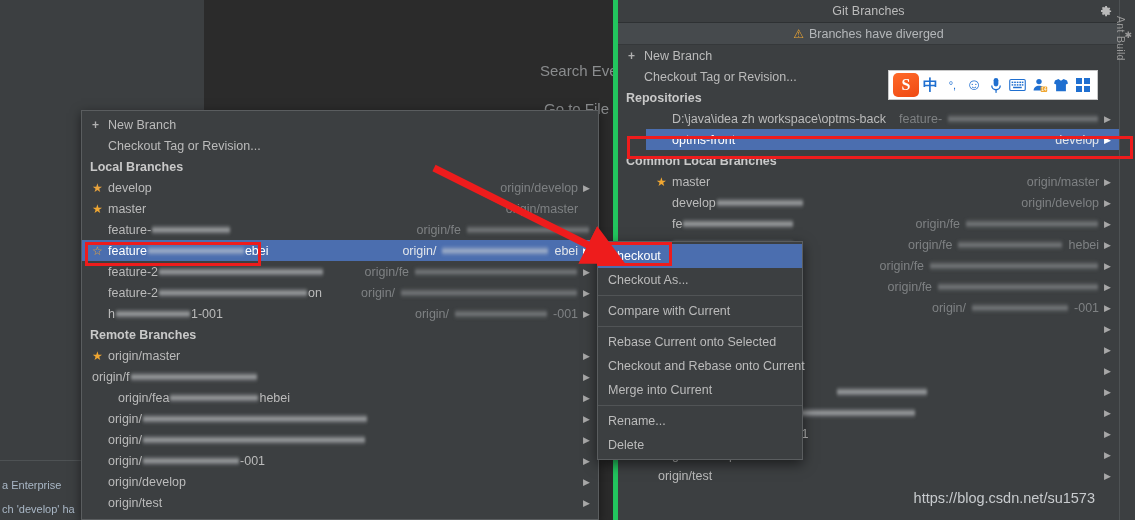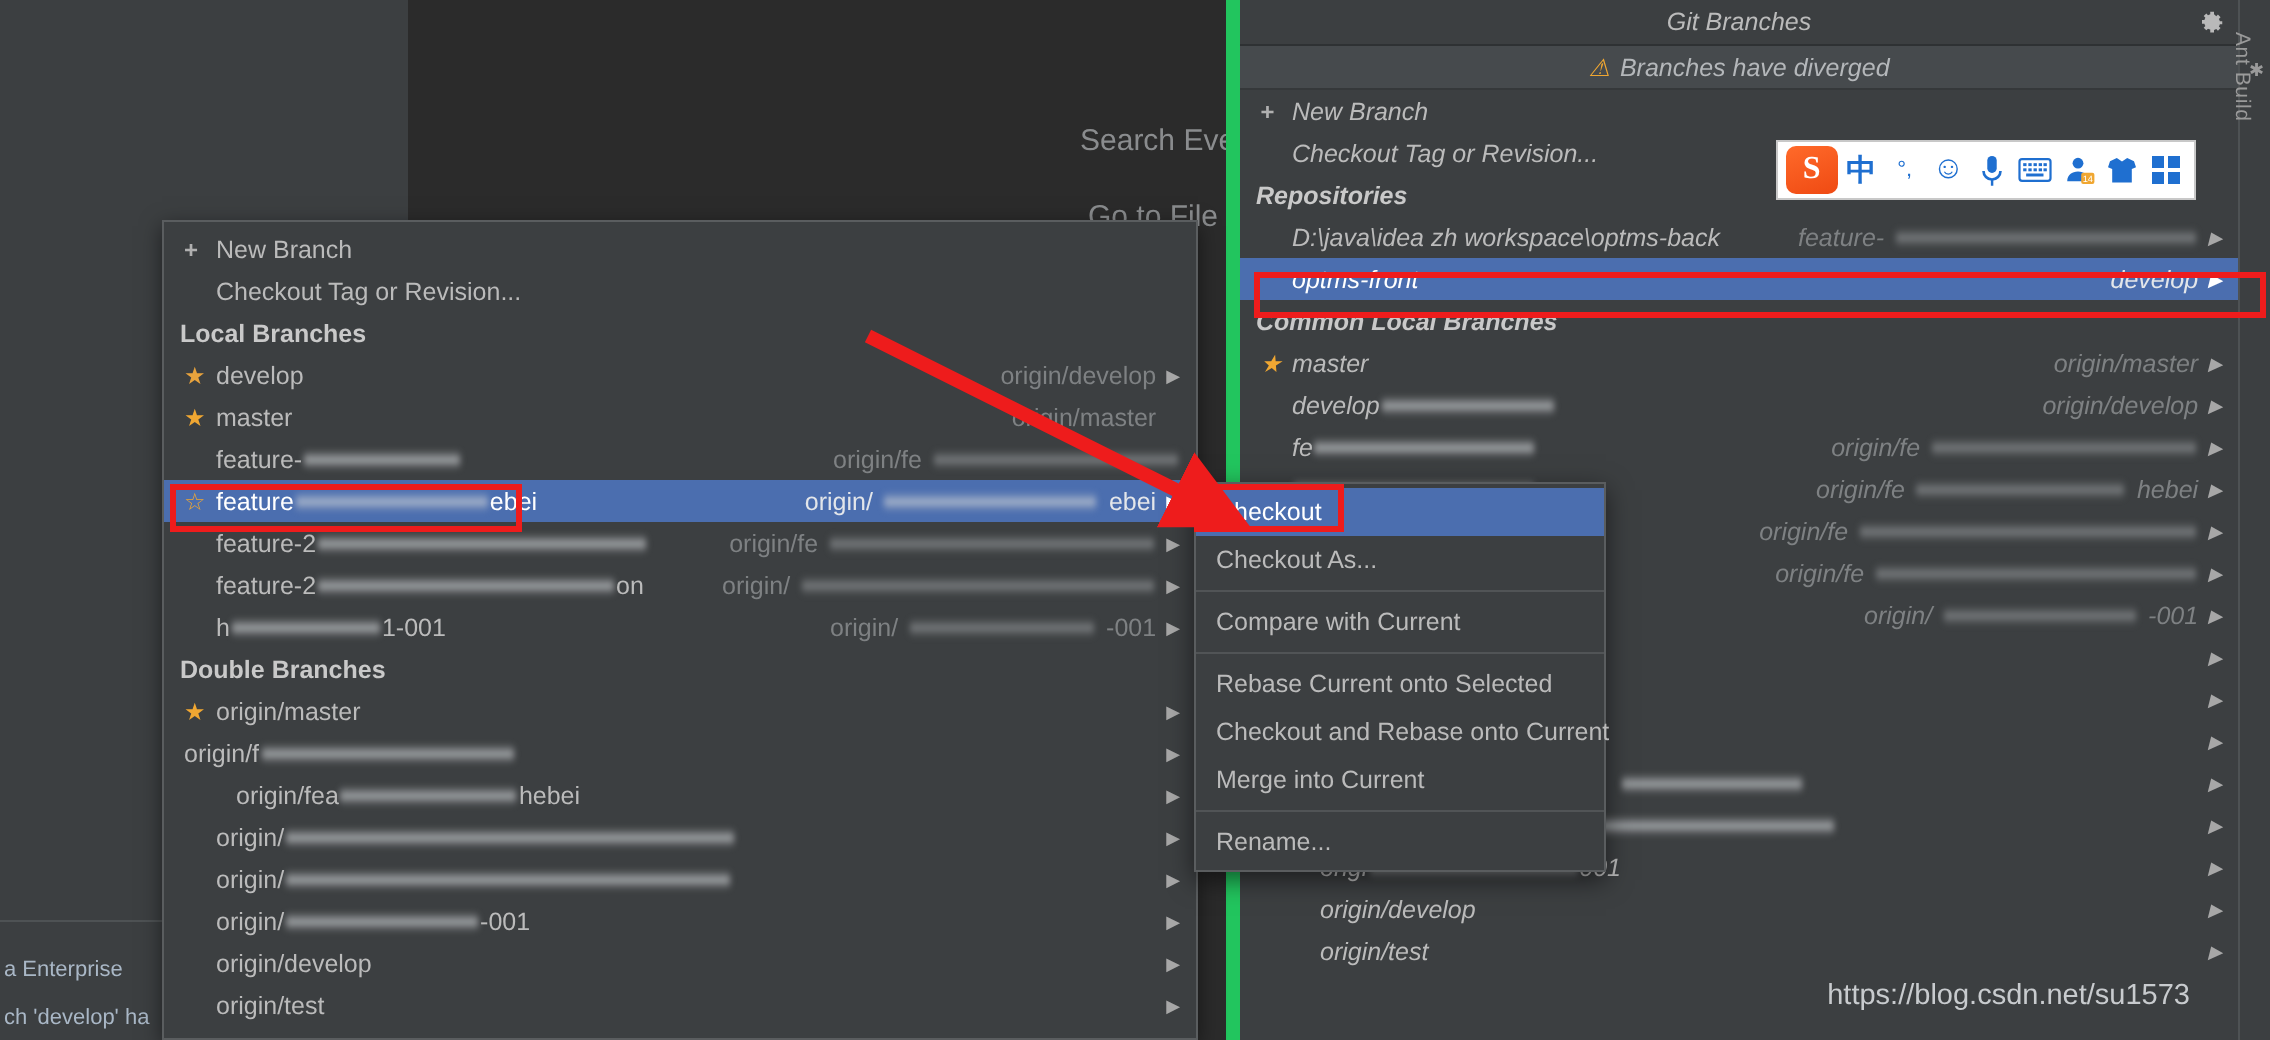--- a/index.html
+++ b/index.html
@@ -50,21 +50,21 @@
     letter-spacing: .3px;
   }
   .rail-star {
     position: absolute; right: 3px; top: 30px;
     color: #9a9a9a; font-size: 9px;
   }
 
   
   .git-panel {
     position: absolute; left: 613px; top: 0; width: 506px; height: 520px;
-    background: #3c3f41; border-left: 7px solid #22c55e; font-style: italic;
+    background: #3c3f41; border-left: 5px solid #22c55e;
   }
   .git-header {
     position: relative; height: 23px; background: #3c3f41;
     border-bottom: 1px solid #2e3133;
     display: flex; align-items: center; justify-content: center;
   }
   .git-header-title { color: #bbbbbb; font-size: 12.5px; }
   .gear-icon {
     position: absolute; right: 6px; top: 4px; width: 15px; height: 15px;
   }
@@ -84,21 +84,21 @@
   }
   .row .ico { width: 16px; flex: 0 0 16px; text-align: left; font-size: 12px; }
   .row .lbl { color: #bbbbbb; font-size: 12.5px; }
   .row .trail {
     margin-left: auto; color: #7e8183; font-size: 12.5px;
     display: flex; align-items: center; gap: 5px;
   }
   .row .arrow { color: #a7a7a7; font-size: 9px; }
   .row.section { padding-left: 8px; }
   .row.section .lbl { color: #c9c9c9; font-weight: bold; font-size: 12.5px; }
-  .row.indent { padding-left: 26px; }
+  .row.indent { padding-left: 26px; margin-left: 28px; }
   .row.selected { background: #4b6eaf; }
   .row.selected .lbl { color: #ffffff; text-align: right; }
   .row.selected .trail { color: #e3e6ea; }
   .row.selected .arrow { color: #ffffff; }
   .plus { color: #b0b0b0; font-weight: bold; font-size: 14px; line-height: 1; }
   .star-filled { color: #f0a732; font-size: 13px; line-height: 1; }
   .star-outline { color: #f0a732; font-size: 13px; line-height: 1; }
   .tag-ico { color: #e8a33d; font-size: 12px; line-height: 1; }
 
   
@@ -461,21 +461,21 @@
       <span class="lbl">1-001</span>
       <span class="trail">
         <span>origin/</span>
         <span class="blur dim" style="width:92px"></span>
         <span>-001</span>
         <span class="arrow">▶</span>
       </span>
     </div>
 
     <div class="row section">
-      <span class="lbl">Double Branches</span>
+      <span class="lbl">Remote Branches</span>
     </div>
 
     <div class="row">
       <span class="ico star-filled">★</span>
       <span class="lbl">origin/master</span>
       <span class="trail">
         <span class="arrow">▶</span>
       </span>
     </div>
 
@@ -541,20 +541,21 @@
     <div class="ctx-item sel">Checkout</div>
     <div class="ctx-item">Checkout As...</div>
     <div class="ctx-sep"></div>
     <div class="ctx-item">Compare with Current</div>
     <div class="ctx-sep"></div>
     <div class="ctx-item">Rebase Current onto Selected</div>
     <div class="ctx-item">Checkout and Rebase onto Current</div>
     <div class="ctx-item">Merge into Current</div>
     <div class="ctx-sep"></div>
     <div class="ctx-item">Rename...</div>
+    <div class="ctx-item">Delete</div>
   </div>
 
   <div class="ime-bar">
     <div class="ime-logo">S</div>
     <div class="ime-ico" style="font-size:15px;font-weight:bold">中</div>
     <div class="ime-ico" style="font-size:11px">°,</div>
     <div class="ime-ico" style="font-size:16px">☺</div>
     <div class="ime-ico">
       <svg width="12" height="17" viewBox="0 0 12 18">
         <rect x="3.5" y="1" width="5" height="9" rx="2.5" fill="#1f6fd0"></rect>

